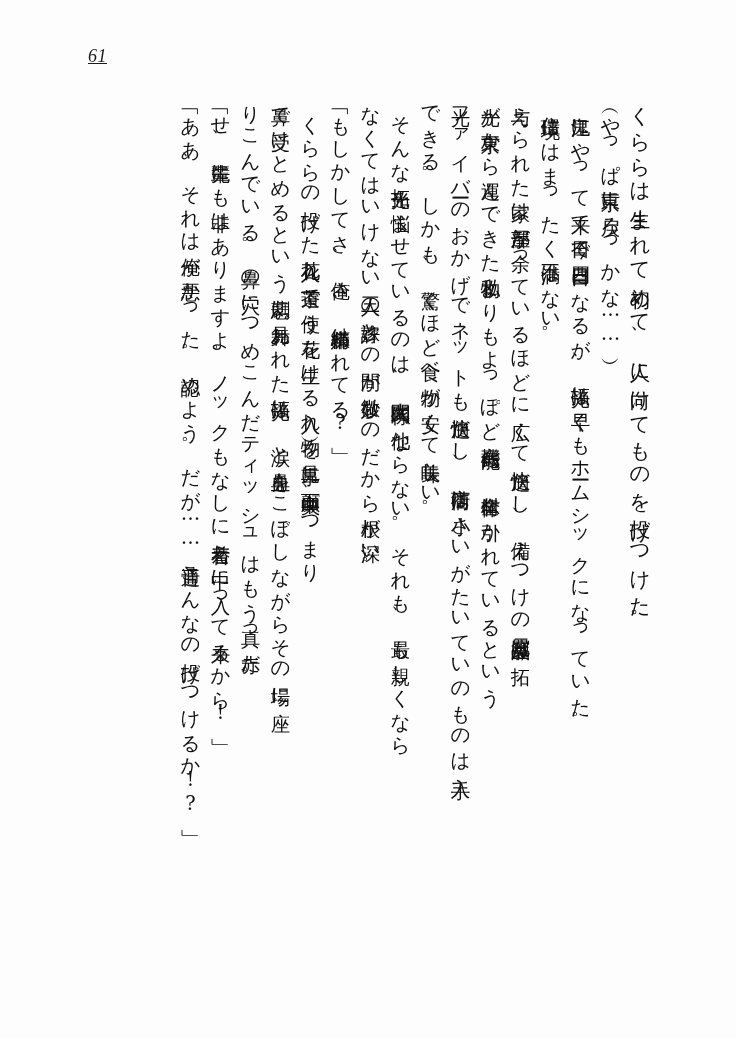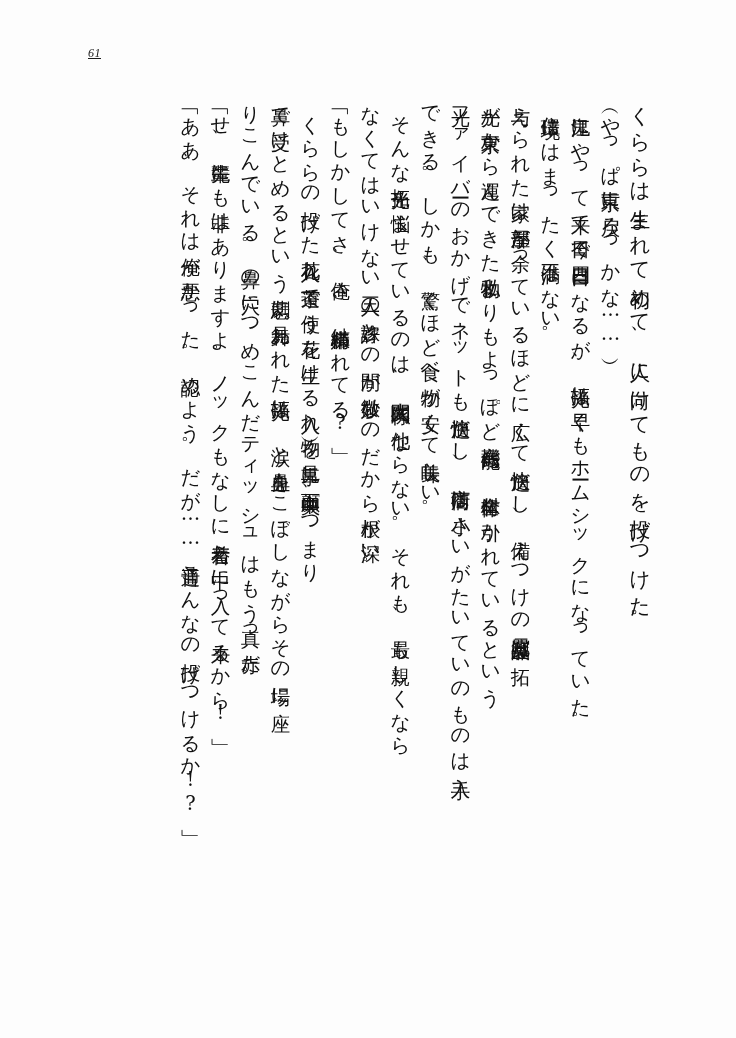--- a/index.html
+++ b/index.html
@@ -22,21 +22,21 @@
     background: #fdfdfd;
   }
 
   
   .page-number {
     position: absolute;
     left: 88px;
     top: 46px;
     font-family: "Liberation Serif", "DejaVu Serif", serif;
     font-style: italic;
-    font-size: 12px;
+    font-size: 18px;
     color: #1a1a1a;
     letter-spacing: 0.5px;
     text-decoration: underline;
   }
 
   
   .text-block {
     position: absolute;
     top: 92px;
     right: 86px;

